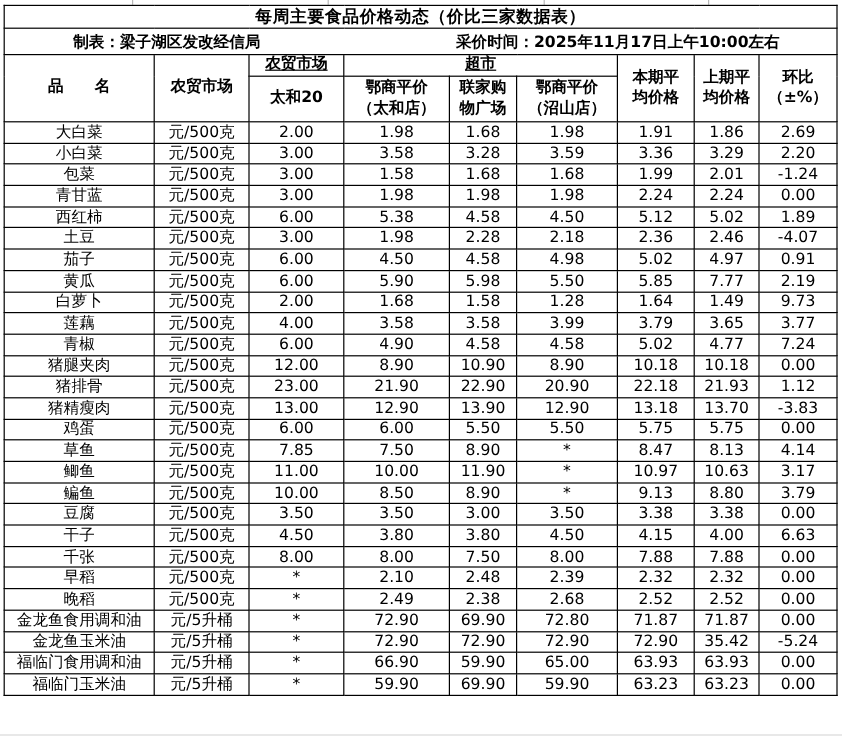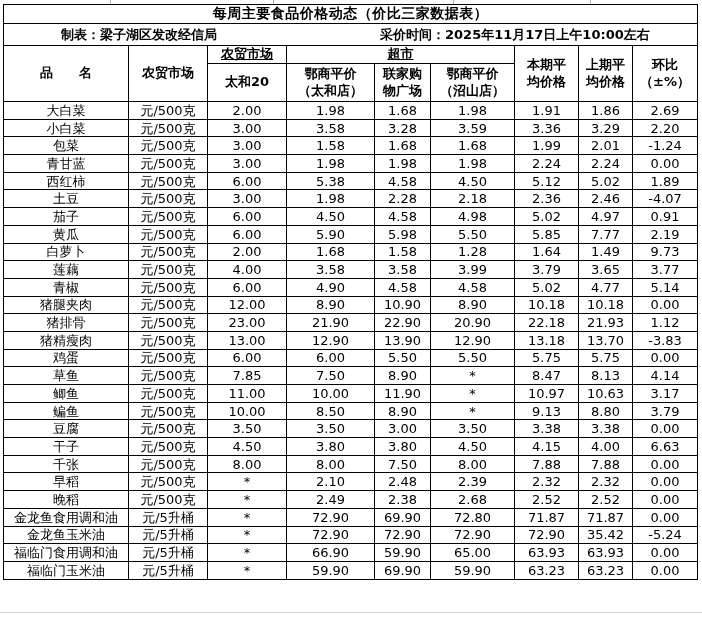--- a/index.html
+++ b/index.html
@@ -253,21 +253,21 @@
 
   <tr>
     <td>青椒</td>
     <td>元/500克</td>
     <td>6.00</td>
     <td>4.90</td>
     <td>4.58</td>
     <td>4.58</td>
     <td>5.02</td>
     <td>4.77</td>
-    <td>5.14</td>
+    <td>7.24</td>
   </tr>
 
   <tr>
     <td>猪腿夹肉</td>
     <td>元/500克</td>
     <td>12.00</td>
     <td>8.90</td>
     <td>10.90</td>
     <td>8.90</td>
     <td>10.18</td>

